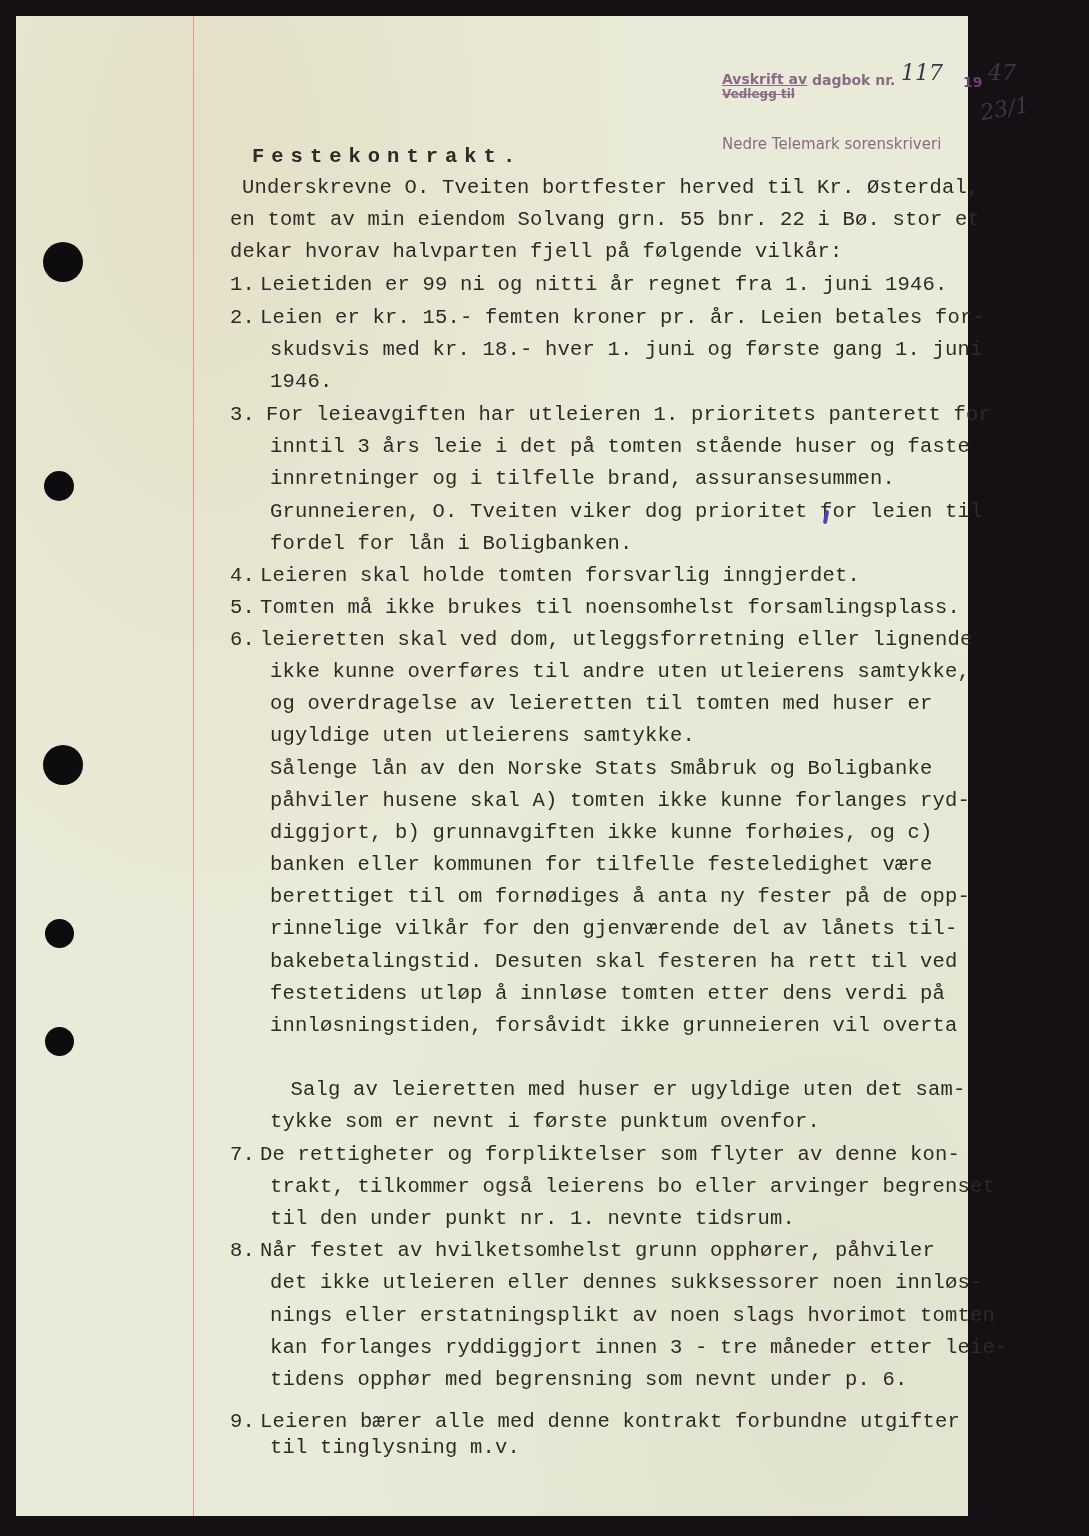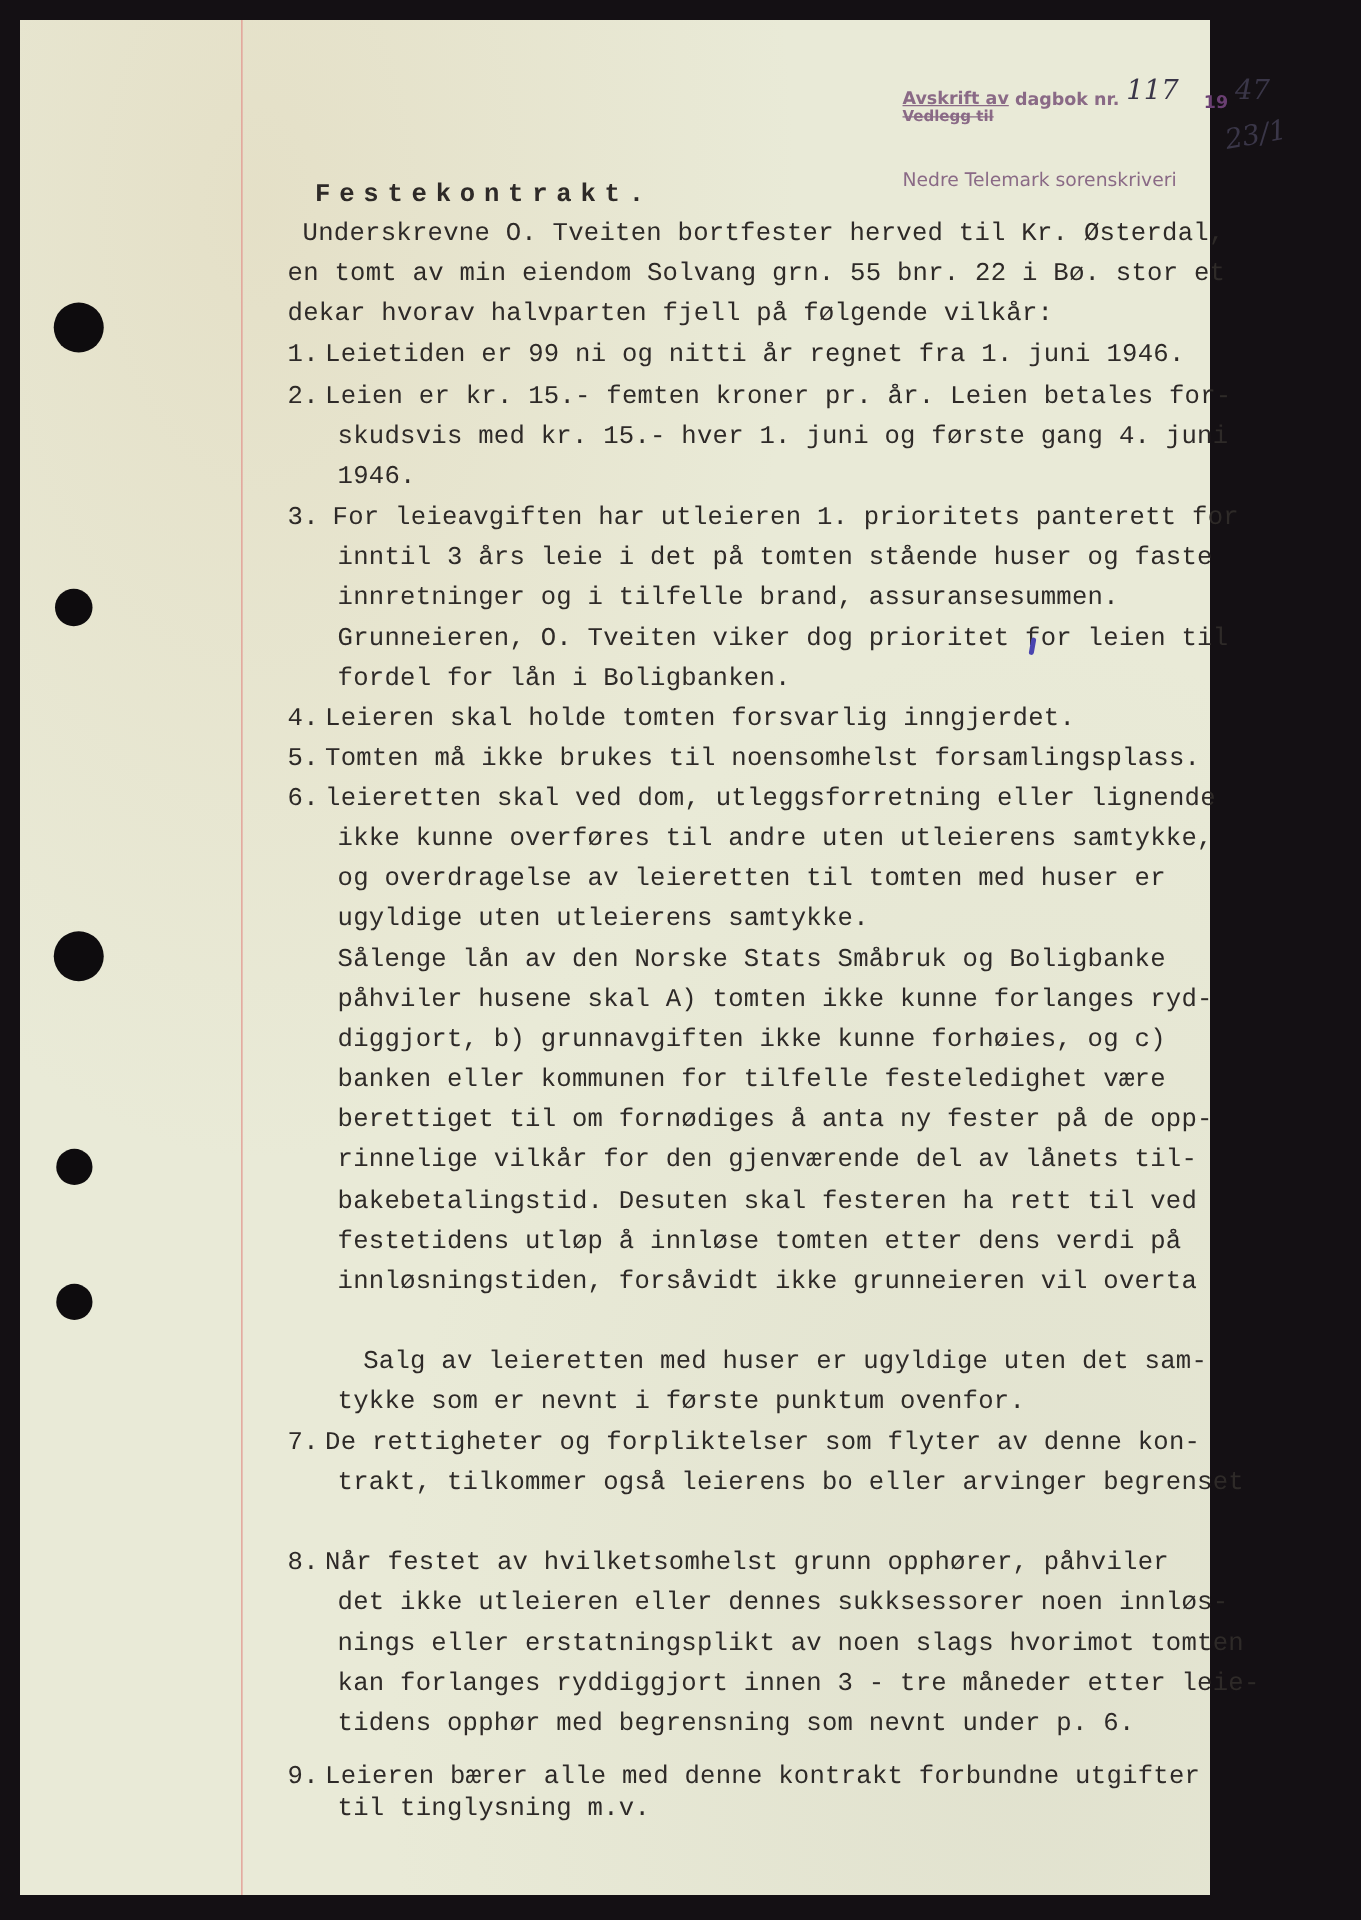--- a/index.html
+++ b/index.html
@@ -124,21 +124,21 @@
       <div class="line" style="left:214px; top:192px;">en tomt av min eiendom Solvang grn. 55 bnr. 22 i Bø. stor et</div>
       <div class="line" style="left:214px; top:224px;">dekar hvorav halvparten fjell på følgende vilkår:</div>
 
       
       <div class="line" style="left:214px; top:257px;">1.</div>
       <div class="line" style="left:244px; top:257px;">Leietiden er 99 ni og nitti år regnet fra 1. juni 1946.</div>
 
       
       <div class="line" style="left:214px; top:290px;">2.</div>
       <div class="line" style="left:244px; top:290px;text-align:right;">Leien er kr. 15.- femten kroner pr. år. Leien betales for-</div>
-      <div class="line" style="left:254px; top:322px;">skudsvis med kr. 15.- hver 1. juni og første gang 4. juni</div>
+      <div class="line" style="left:254px; top:322px;">skudsvis med kr. 18.- hver 1. juni og første gang 1. juni</div>
       <div class="line" style="left:254px; top:354px;">1946.</div>
 
       
       <div class="line" style="left:214px; top:387px;">3.</div>
       <div class="line" style="left:250px; top:387px;">For leieavgiften har utleieren 1. prioritets panterett for</div>
       <div class="line" style="left:254px; top:419px;">inntil 3 års leie i det på tomten stående huser og faste</div>
       <div class="line" style="left:254px; top:451px;">innretninger og i tilfelle brand, assuransesummen.</div>
       <div class="line" style="left:254px; top:484px;">Grunneieren, O. Tveiten viker dog prioritet for leien til</div>
       <div class="line" style="left:254px; top:516px;">fordel for lån i Boligbanken.</div>
 
@@ -165,20 +165,21 @@
       <div class="line" style="left:254px; top:934px;">bakebetalingstid. Desuten skal festeren ha rett til ved</div>
       <div class="line" style="left:254px; top:966px;">festetidens utløp å innløse tomten etter dens verdi på</div>
       <div class="line" style="left:254px; top:998px;">innløsningstiden, forsåvidt ikke grunneieren vil overta</div>
       <div class="line" style="left:262px; top:1062px;"> Salg av leieretten med huser er ugyldige uten det sam-</div>
       <div class="line" style="left:254px; top:1094px;">tykke som er nevnt i første punktum ovenfor.</div>
 
       
       <div class="line" style="left:214px; top:1127px;">7.</div>
       <div class="line" style="left:244px; top:1127px;">De rettigheter og forpliktelser som flyter av denne kon-</div>
       <div class="line" style="left:254px; top:1159px;">trakt, tilkommer også leierens bo eller arvinger begrenset</div>
+      <div class="line" style="left:254px; top:1191px;">til den under punkt nr. 1. nevnte tidsrum.</div>
 
       
       <div class="line" style="left:214px; top:1223px;">8.</div>
       <div class="line" style="left:244px; top:1223px;">Når festet av hvilketsomhelst grunn opphører, påhviler</div>
       <div class="line" style="left:254px; top:1255px;">det ikke utleieren eller dennes sukksessorer noen innløs-</div>
       <div class="line" style="left:254px; top:1288px;">nings eller erstatningsplikt av noen slags hvorimot tomten</div>
       <div class="line" style="left:254px; top:1320px;">kan forlanges ryddiggjort innen 3 - tre måneder etter leie-</div>
       <div class="line" style="left:254px; top:1352px;">tidens opphør med begrensning som nevnt under p. 6.</div>
 
       

